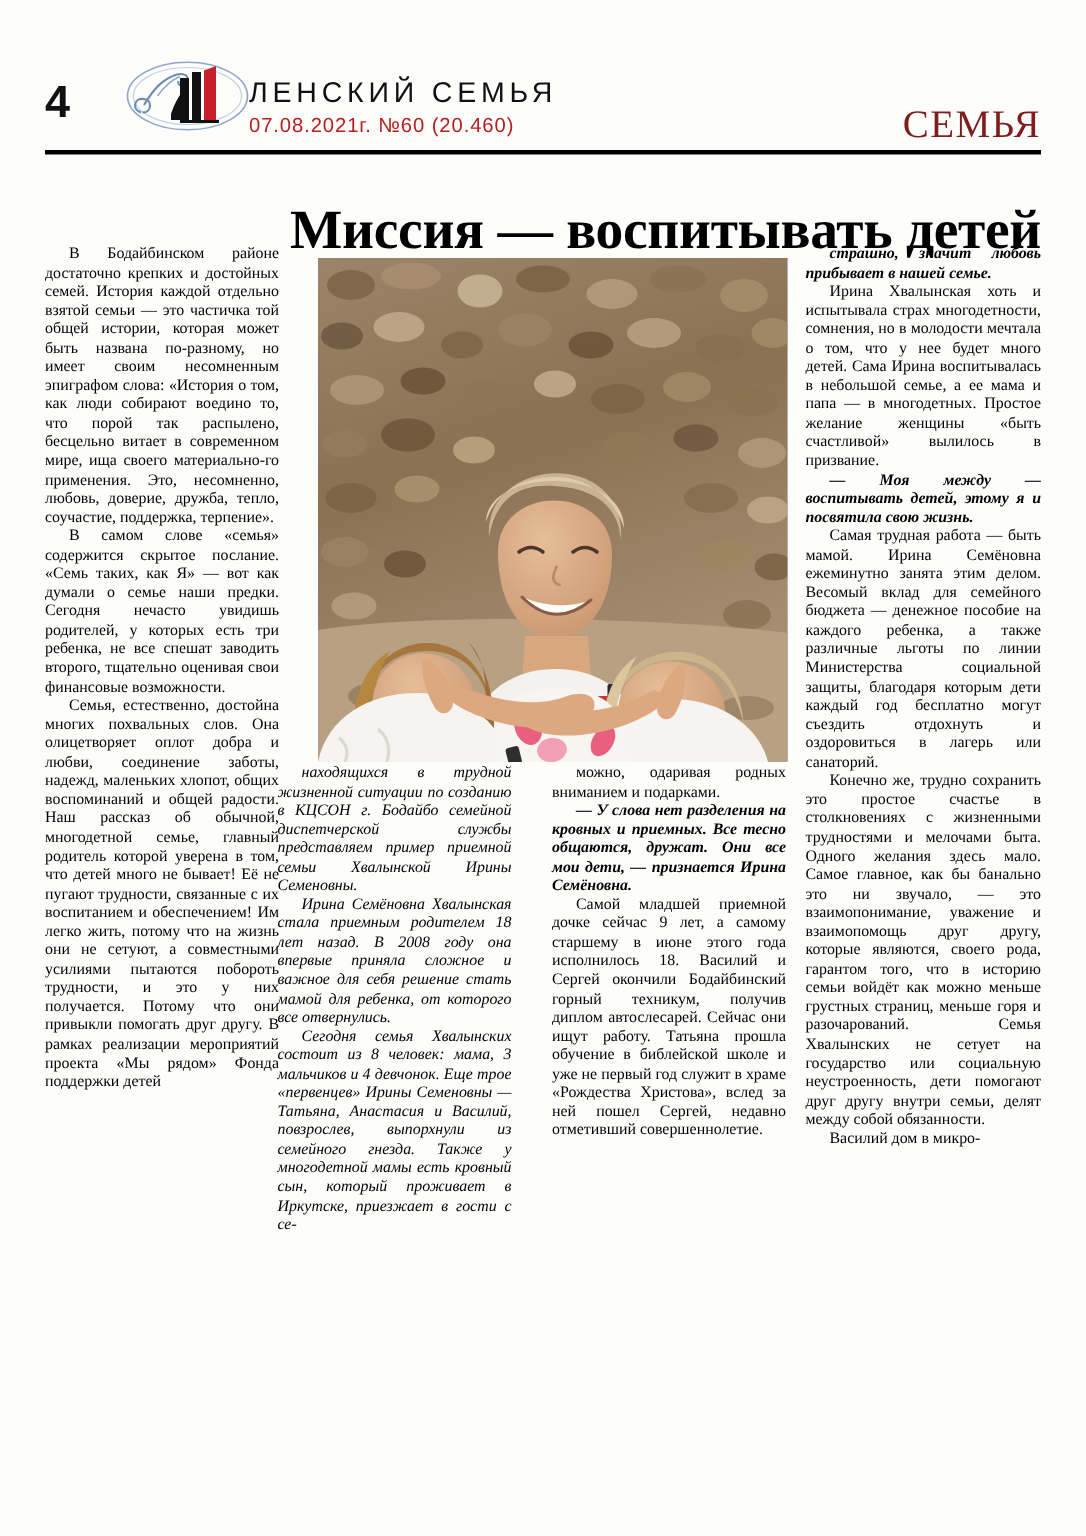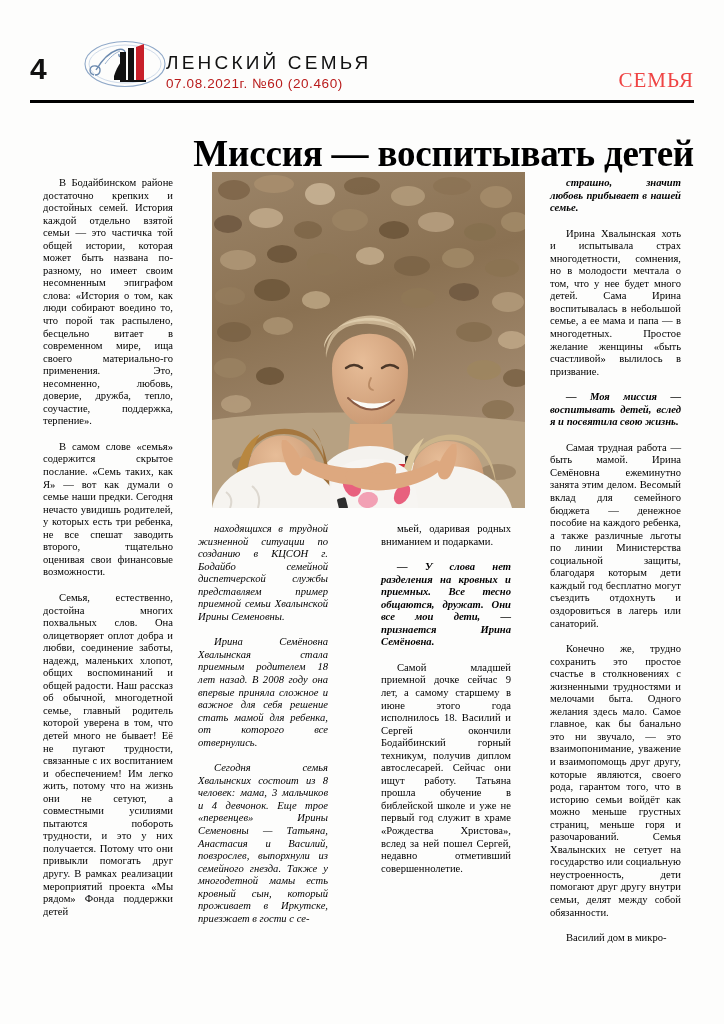--- a/index.html
+++ b/index.html
@@ -67,23 +67,23 @@
     font-size: 13.5px;
     letter-spacing: 0.6px;
     color: #b91c1c;
     white-space: nowrap;
   }
   .section-name {
     position: absolute;
     right: 0px;
     top: 30px;
     font-family: "Liberation Serif", "DejaVu Serif", serif;
-    font-size: 21px;
+    font-size: 26px;
     letter-spacing: 1px;
-    color: #ef4444;
+    color: #7f1d1d;
     white-space: nowrap;
   }
 
   .rule-top {
     position: absolute;
     left: 30px;
     top: 100px;
     width: 664px;
     height: 3px;
     background: #000;
@@ -118,21 +118,21 @@
     top: 0;
     width: 156px;
     font-size: 10.6px;
     line-height: 12.55px;
     text-align: justify;
     text-justify: inter-word;
     hyphens: manual;
     color: #000;
   }
   .col p {
-    margin: 13px;
+    margin: 0;
     text-indent: 16px;
   }
   .col p.it { font-style: italic; font-weight: bold; }
   #col1 { left: 0px; }
   #col2 { left: 155px; font-style: italic; }
   #col3 { left: 338px; }
   #col4 { left: 507px; width: 157px; }
 
   
   #col2, #col3 { top: 346px; }
@@ -327,28 +327,28 @@
       <p>Семья, естественно, достойна многих похвальных слов. Она олицетворяет оплот добра и любви, соединение заботы, надежд, маленьких хлопот, общих воспоминаний и общей радости. Наш рассказ об обычной, многодетной семье, главный родитель которой уверена в том, что детей много не бывает! Её не пугают трудности, связанные с их воспитанием и обеспечением! Им легко жить, потому что на жизнь они не сетуют, а совместными усилиями пытаются побороть трудности, и это у них получается. Потому что они привыкли помогать друг другу. В рамках реализации мероприятий проекта «Мы рядом» Фонда поддержки детей</p>
     </div>
 
     <div class="col" id="col2">
       <p>находящихся в трудной жизненной ситуации по созданию в КЦСОН г. Бодайбо семейной диспетчерской службы представляем пример приемной семьи Хвалынской Ирины Семеновны.</p>
       <p>Ирина Семёновна Хвалынская стала приемным родителем 18 лет назад. В 2008 году она впервые приняла сложное и важное для себя решение стать мамой для ребенка, от которого все отвернулись.</p>
       <p>Сегодня семья Хвалынских состоит из 8 человек: мама, 3 мальчиков и 4 девчонок. Еще трое «первенцев» Ирины Семеновны — Татьяна, Анастасия и Василий, повзрослев, выпорхнули из семейного гнезда. Также у многодетной мамы есть кровный сын, который проживает в Иркутске, приезжает в гости с се-</p>
     </div>
 
     <div class="col" id="col3">
-      <p>мьей, одаривая родных вниманием и подарками.</p>
+      <p>можно, одаривая родных вниманием и подарками.</p>
       <p class="it">— У слова нет разделения на кровных и приемных. Все тесно общаются, дружат. Они все мои дети, — признается Ирина Семёновна.</p>
       <p>Самой младшей приемной дочке сейчас 9 лет, а самому старшему в июне этого года исполнилось 18. Василий и Сергей окончили Бодайбинский горный техникум, получив диплом автослесарей. Сейчас они ищут работу. Татьяна прошла обучение в библейской школе и уже не первый год служит в храме «Рождества Христова», вслед за ней пошел Сергей, недавно отметивший совершеннолетие.</p>
     </div>
 
     <div class="col" id="col4">
       <p class="it">страшно, значит любовь прибывает в нашей семье.</p>
       <p>Ирина Хвалынская хоть и испытывала страх многодетности, сомнения, но в молодости мечтала о том, что у нее будет много детей. Сама Ирина воспитывалась в небольшой семье, а ее мама и папа — в многодетных. Простое желание женщины «быть счастливой» вылилось в призвание.</p>
-      <p class="it">— Моя миссия — воспитывать детей, вслед я и посвятила свою жизнь.</p>
+      <p class="it">— Моя между — воспитывать детей, этому я и посвятила свою жизнь.</p>
       <p>Самая трудная работа — быть мамой. Ирина Семёновна ежеминутно занята этим делом. Весомый вклад для семейного бюджета — денежное пособие на каждого ребенка, а также различные льготы по линии Министерства социальной защиты, благодаря которым дети каждый год бесплатно могут съездить отдохнуть и оздоровиться в лагерь или санаторий.</p>
       <p>Конечно же, трудно сохранить это простое счастье в столкновениях с жизненными трудностями и мелочами быта. Одного желания здесь мало. Самое главное, как бы банально это ни звучало, — это взаимопонимание, уважение и взаимопомощь друг другу, которые являются, своего рода, гарантом того, что в историю семьи войдёт как можно меньше грустных страниц, меньше горя и разочарований. Семья Хвалынских не сетует на государство или социальную неустроенность, дети помогают друг другу внутри семьи, делят между собой обязанности.</p>
       <p>Василий дом в микро-</p>
     </div>
 
   </div>
 </div>
 
 </body></html>

